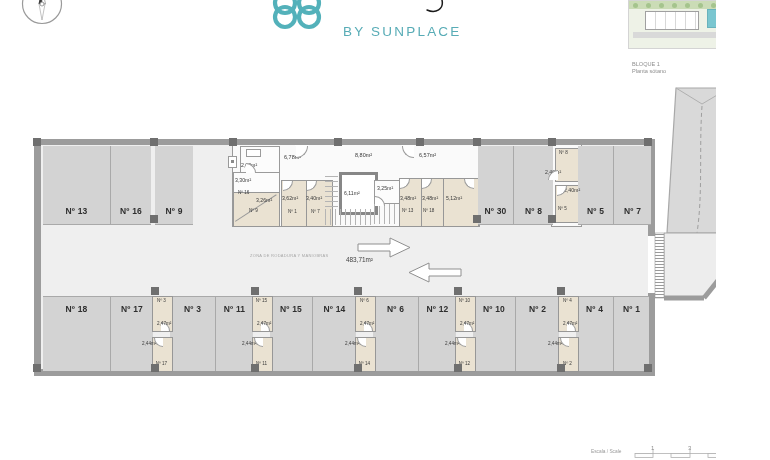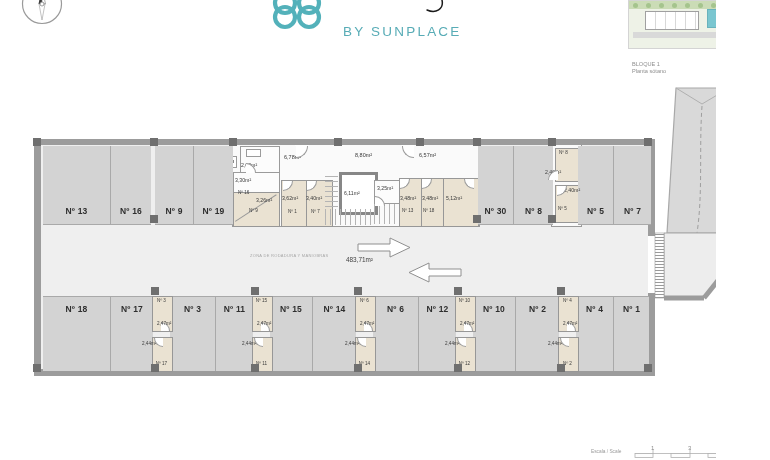--- a/index.html
+++ b/index.html
@@ -158,23 +158,20 @@
     <text x="95" y="6" font-size="6" fill="#8f8f8f">5</text>
   </svg>
 <div style="position: absolute; left: 43px; width: 67px; background: rgb(211, 211, 211); top: 146px; height: 78px; border-bottom: 1px solid rgb(169, 169, 169);">
       <div class="lbl" style="left: 0px; right: 0px; text-align: center; bottom: 8px;">Nº 13</div>
     </div>
     <div style="position: absolute; left: 110px; width: 40px; background: rgb(211, 211, 211); top: 146px; height: 78px; border-bottom: 1px solid rgb(169, 169, 169); border-left: 1px solid rgb(169, 169, 169);">
       <div class="lbl" style="left: 0px; right: 0px; text-align: center; bottom: 8px;">Nº 16</div>
     </div>
     <div style="position: absolute; left: 155px; width: 38px; background: rgb(211, 211, 211); top: 146px; height: 78px; border-bottom: 1px solid rgb(169, 169, 169);">
       <div class="lbl" style="left: 0px; right: 0px; text-align: center; bottom: 8px;">Nº 9</div>
-    </div>
-    <div style="position: absolute; left: 193px; width: 39px; background: rgb(211, 211, 211); top: 146px; height: 78px; border-bottom: 1px solid rgb(169, 169, 169); border-left: 1px solid rgb(169, 169, 169);">
-      <div class="lbl" style="left: 0px; right: 0px; text-align: center; bottom: 8px;">Nº 19</div>
     </div>
     <div style="position: absolute; left: 478px; width: 35px; background: rgb(211, 211, 211); top: 146px; height: 78px; border-bottom: 1px solid rgb(169, 169, 169);">
       <div class="lbl" style="left: 0px; right: 0px; text-align: center; bottom: 8px;">Nº 30</div>
     </div>
     <div style="position: absolute; left: 513px; width: 39px; background: rgb(211, 211, 211); top: 146px; height: 78px; border-bottom: 1px solid rgb(169, 169, 169); border-left: 1px solid rgb(169, 169, 169);">
       <div class="lbl" style="left: 0px; right: 0px; text-align: center; bottom: 8px;">Nº 8</div>
     </div>
     <div style="position: absolute; left: 578px; width: 35px; background: rgb(211, 211, 211); top: 146px; height: 78px; border-bottom: 1px solid rgb(169, 169, 169);">
       <div class="lbl" style="left: 0px; right: 0px; text-align: center; bottom: 8px;">Nº 5</div>
     </div>

